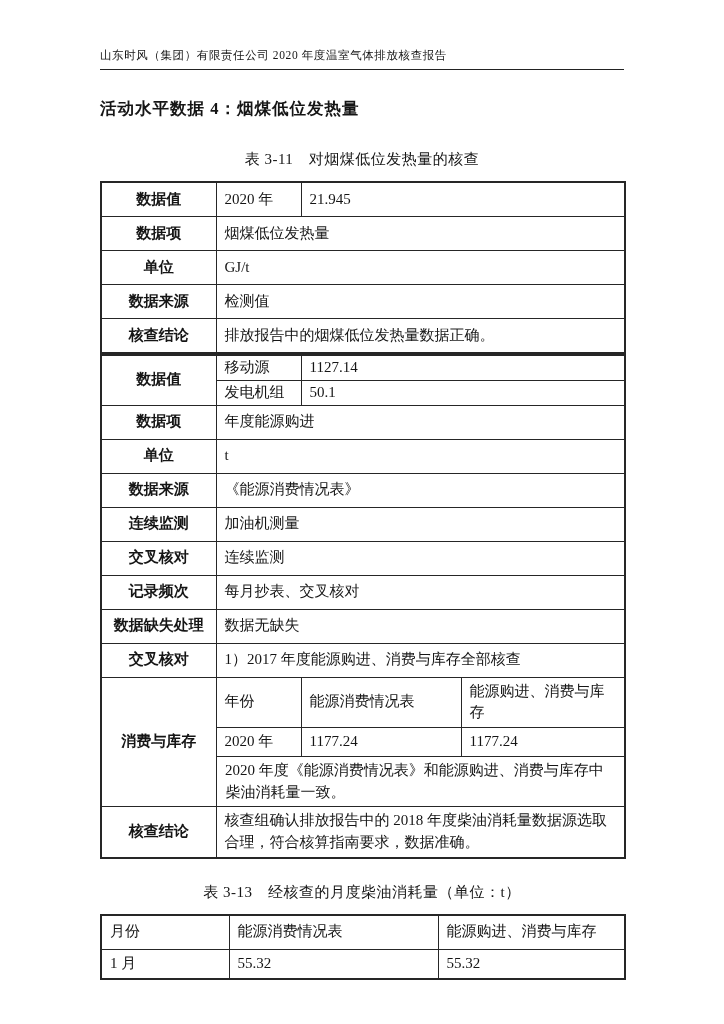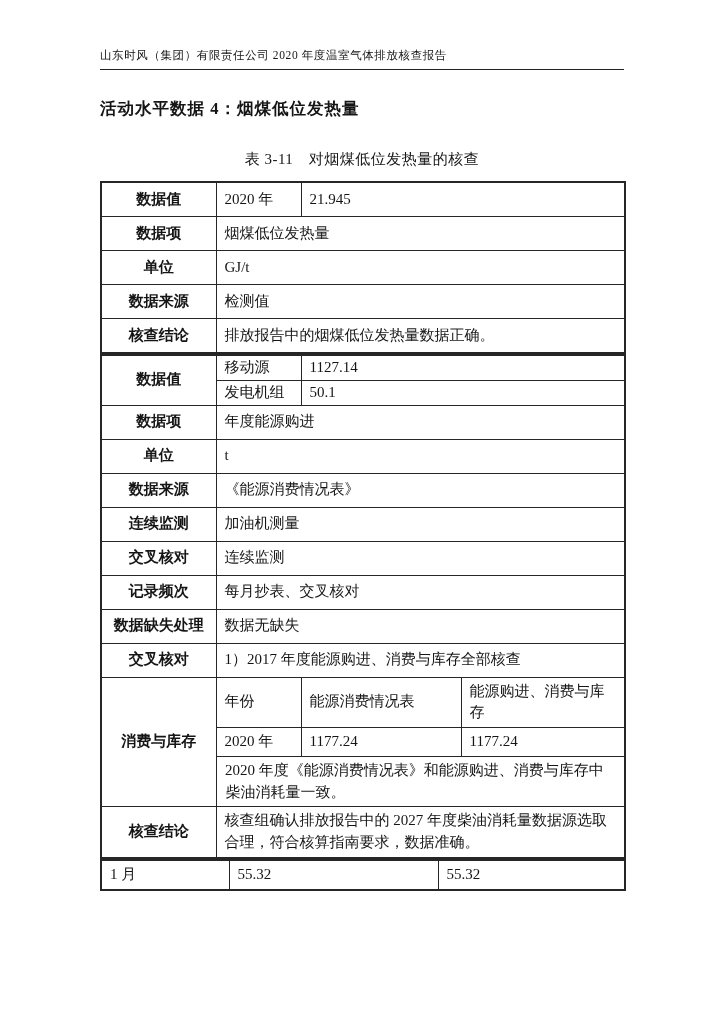--- a/index.html
+++ b/index.html
@@ -146,33 +146,39 @@
     <tr>
       <td class="center">2020 年</td>
       <td class="center">1177.24</td>
       <td class="center">1177.24</td>
     </tr>
     <tr>
       <td class="val note" colspan="3">2)　2020 年度《能源消费情况表》和能源购进、消费与库存中柴油消耗量一致。</td>
     </tr>
     <tr>
       <td class="label">核查结论</td>
-      <td class="val" colspan="3">核查组确认排放报告中的 2027 年度柴油消耗量数据源选取合理，符合核算指南要求，数据准确。</td>
+      <td class="val" colspan="3">核查组确认排放报告中的 2018 年度柴油消耗量数据源选取合理，符合核算指南要求，数据准确。</td>
     </tr>
   </tbody>
     </table>
 
+  <div class="table-caption" style="margin-top:24px;">表 3-13　经核查的月度柴油消耗量（单位：t）</div>
 
   <table class="vtable">
     <colgroup>
         <col style="width:128px">
         <col style="width:209px">
         <col style="width:187px">
       </colgroup>
     <tbody>
+        <tr>
+      <td class="center tall">月份</td>
+      <td class="center tall">能源消费情况表</td>
+      <td class="center tall">能源购进、消费与库存</td>
+    </tr>
     <tr>
       <td class="center">1 月</td>
       <td class="center">55.32</td>
       <td class="center">55.32</td>
     </tr>
 
   </tbody>
     </table>
 
 </div>

